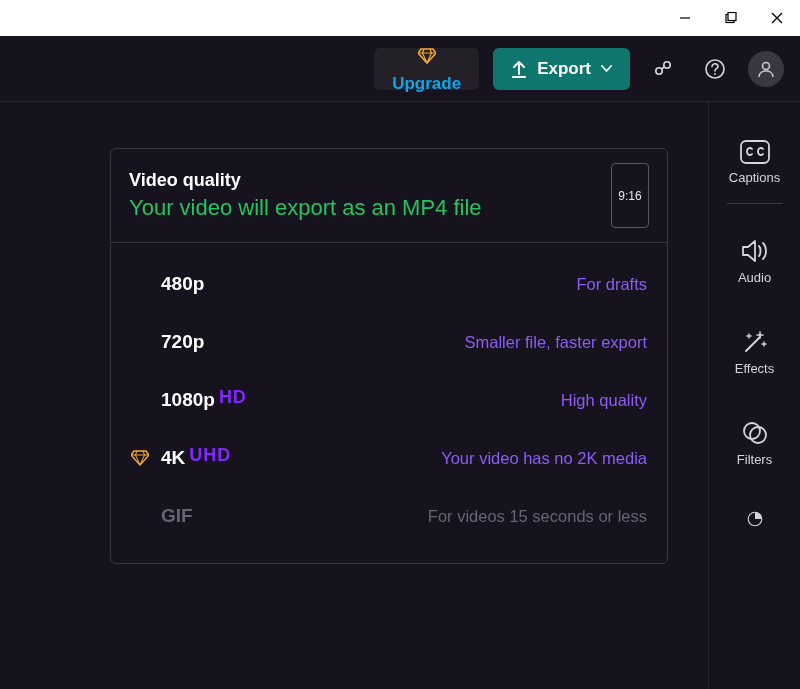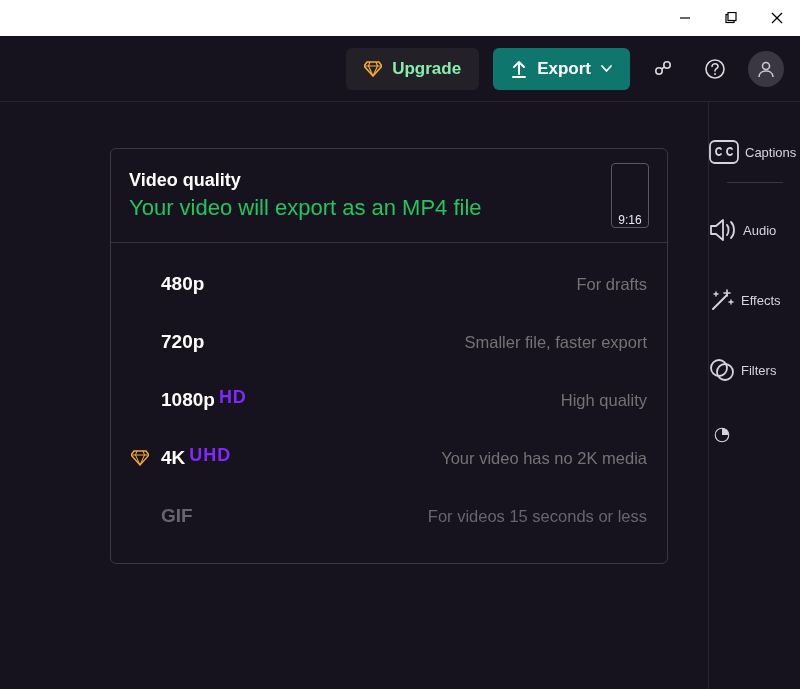--- a/index.html
+++ b/index.html
@@ -46,21 +46,22 @@
     align-items: center;
     gap: 10px;
     padding: 0 18px;
     border-radius: 6px;
     font-size: 17px;
     font-weight: 600;
     cursor: pointer;
   }
   .btn-dark {
     background: #232028;
-    color: #86efac;
+    color: #0ea5e9;
+    flex-direction: column;
   }
   .btn-purple {
     background: #0f766e;
     color: #fff;
   }
   .icon-btn {
     width: 38px;
     height: 38px;
     display: flex;
     align-items: center;
@@ -87,21 +88,21 @@
     width: 92px;
     border-left: 1px solid #29242f;
     display: flex;
     flex-direction: column;
     align-items: center;
     padding-top: 30px;
   }
   .side-item {
     width: 100%;
     display: flex;
-    flex-direction: row;
+    flex-direction: column;
     align-items: center;
     gap: 6px;
     color: #d6d3de;
     cursor: pointer;
     padding: 8px 0;
     margin-bottom: 28px;
   }
   .side-item .lbl {
     font-size: 13px;
   }
@@ -137,21 +138,21 @@
   .qheader-sub {
     color: #22c55e;
     font-size: 22px;
   }
   .ratio-box {
     width: 38px;
     height: 65px;
     border: 1px solid #5a5565;
     border-radius: 4px;
     display: flex;
-    align-items: flex-end;
+    align-items: center;
     justify-content: center;
     color: #e9e7f0;
     font-size: 12px;
   }
   .qdivider {
     height: 1px;
     width: 100%;
     background: #36323f;
   }
   .qlist {
@@ -181,21 +182,21 @@
     font-size: 18px;
     font-weight: 700;
     color: #8028fe;
     letter-spacing: 1px;
     position: relative;
     top: -2px;
   }
   .qrow-desc {
     flex: 1;
     text-align: right;
-    color: #737373;
+    color: #8b5cf6;
     font-size: 16.5px;
   }
   .qrow.disabled .qrow-name { color: #666473; }
   .qrow.disabled { cursor: default; }
   svg { display: block; }
 </style>
 </head>
 <body>
 
 <div class="titlebar">

